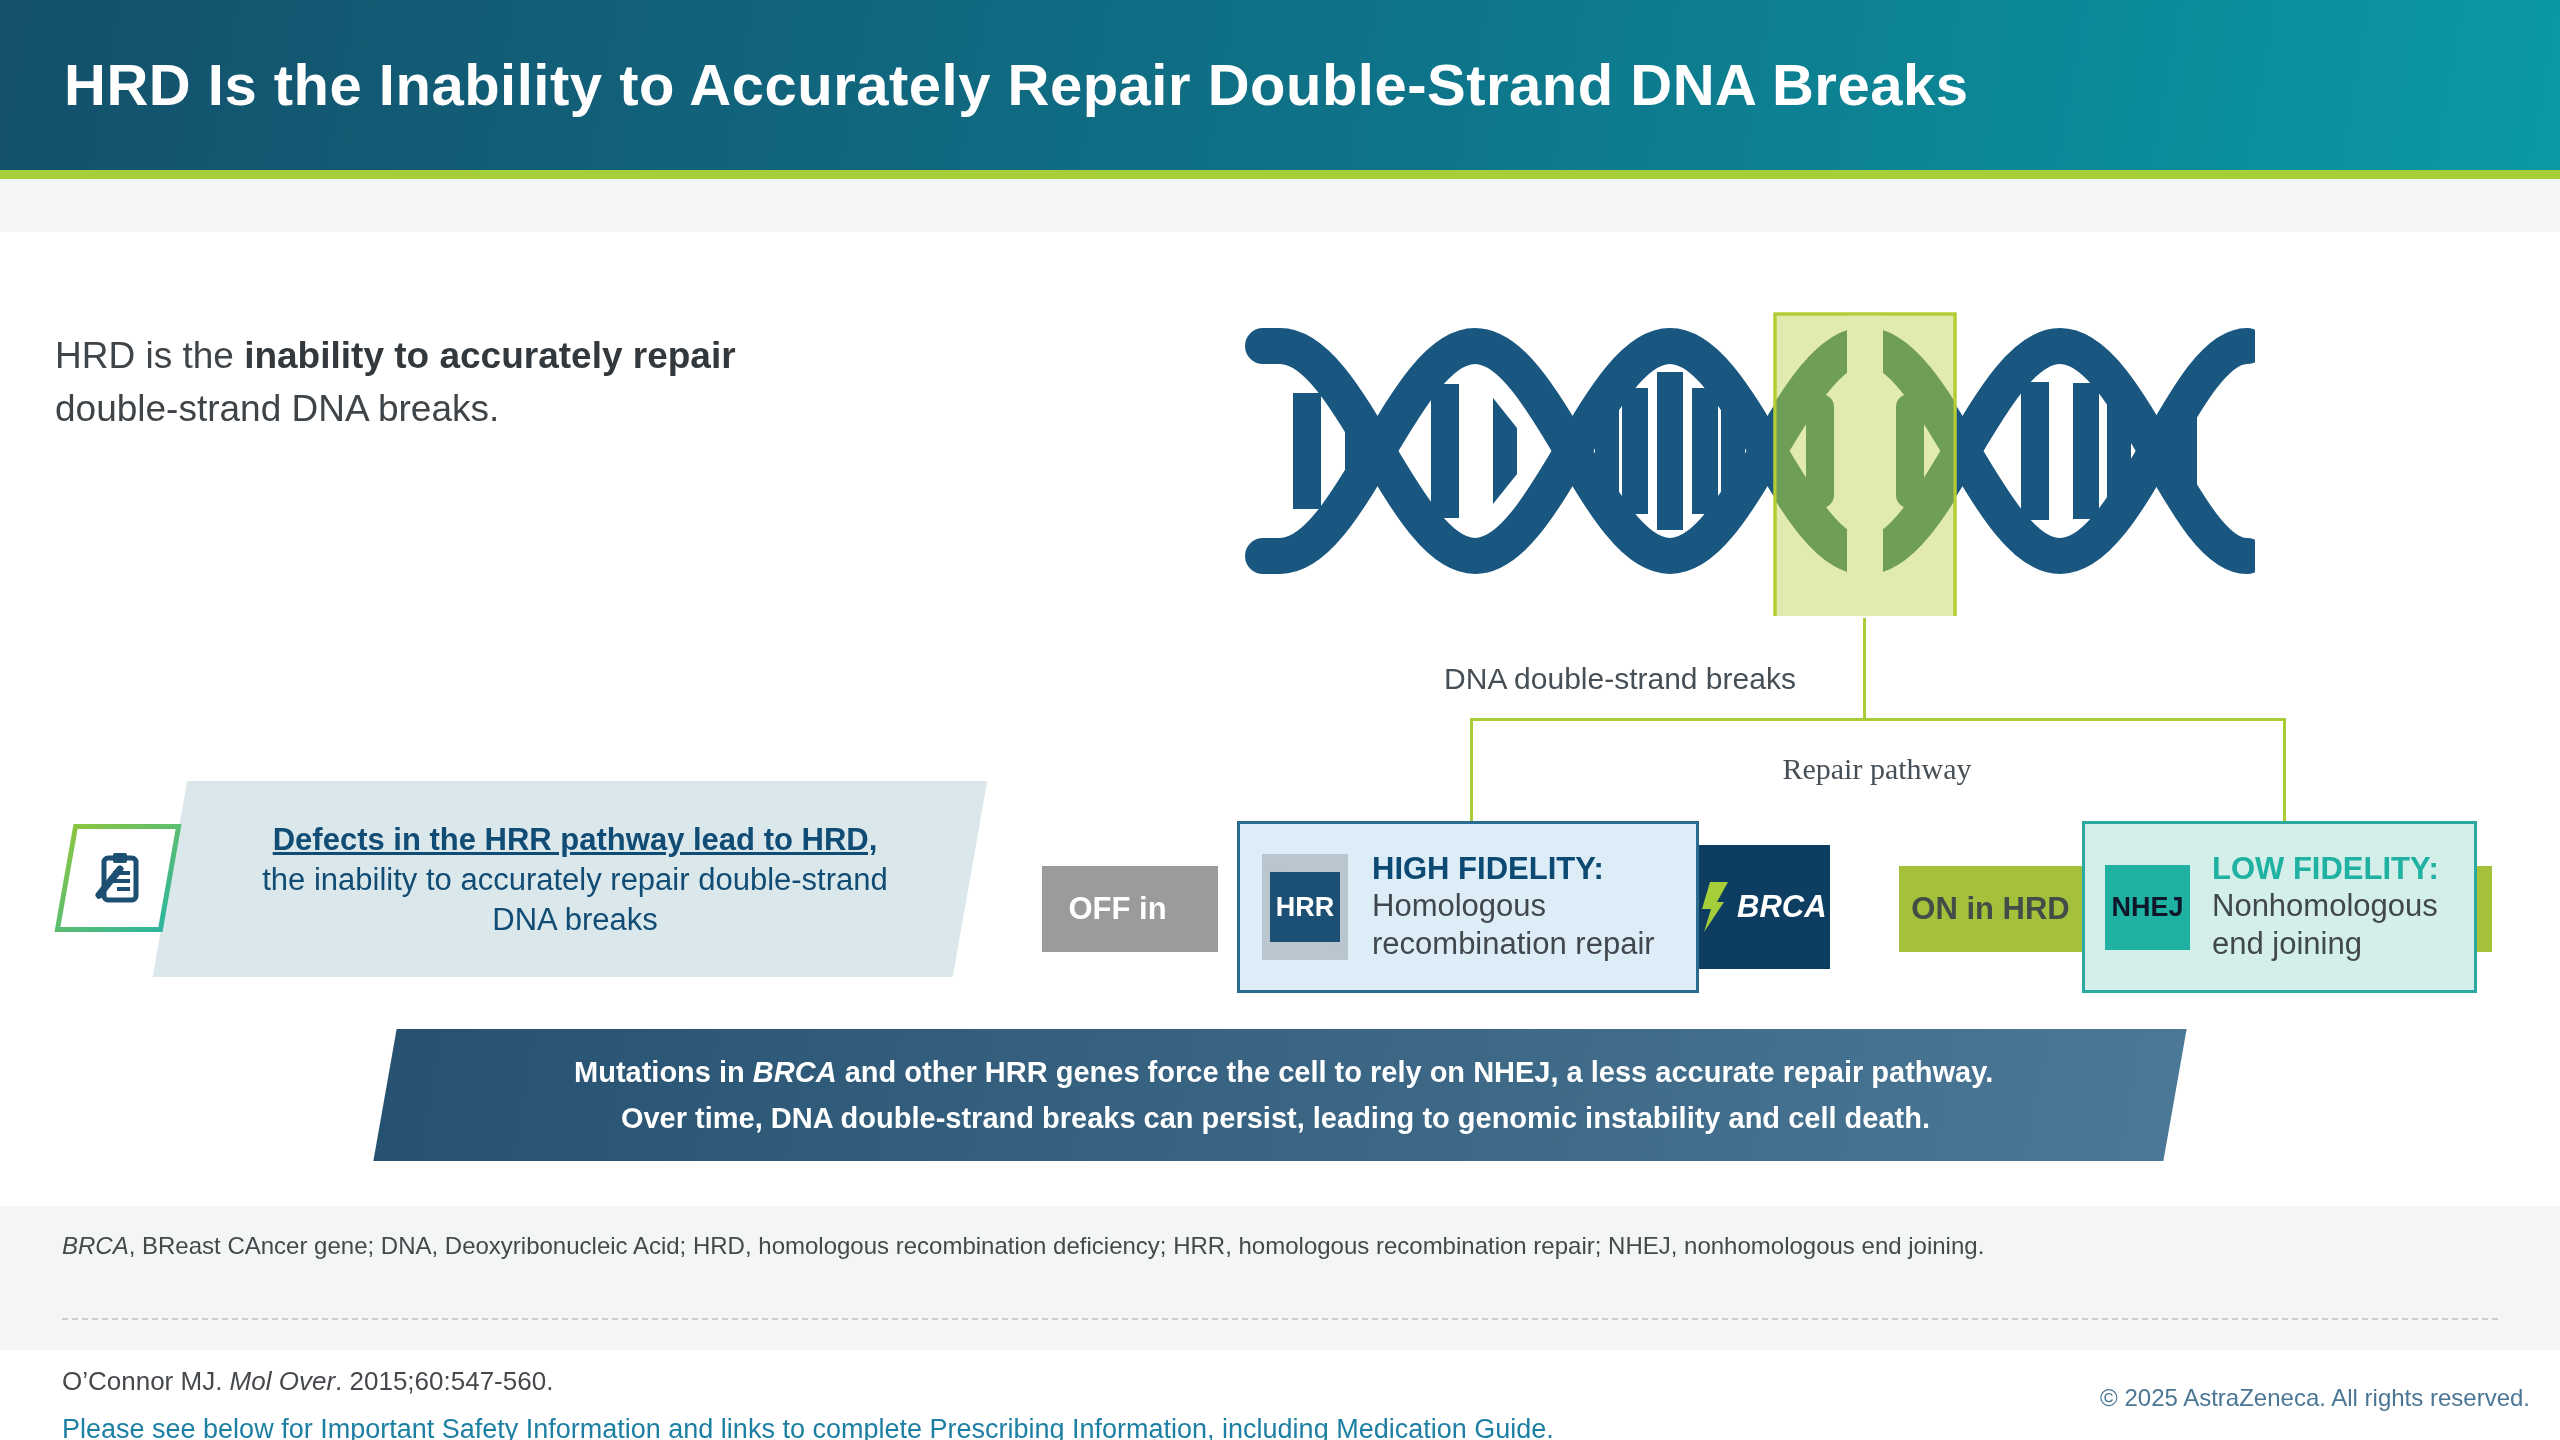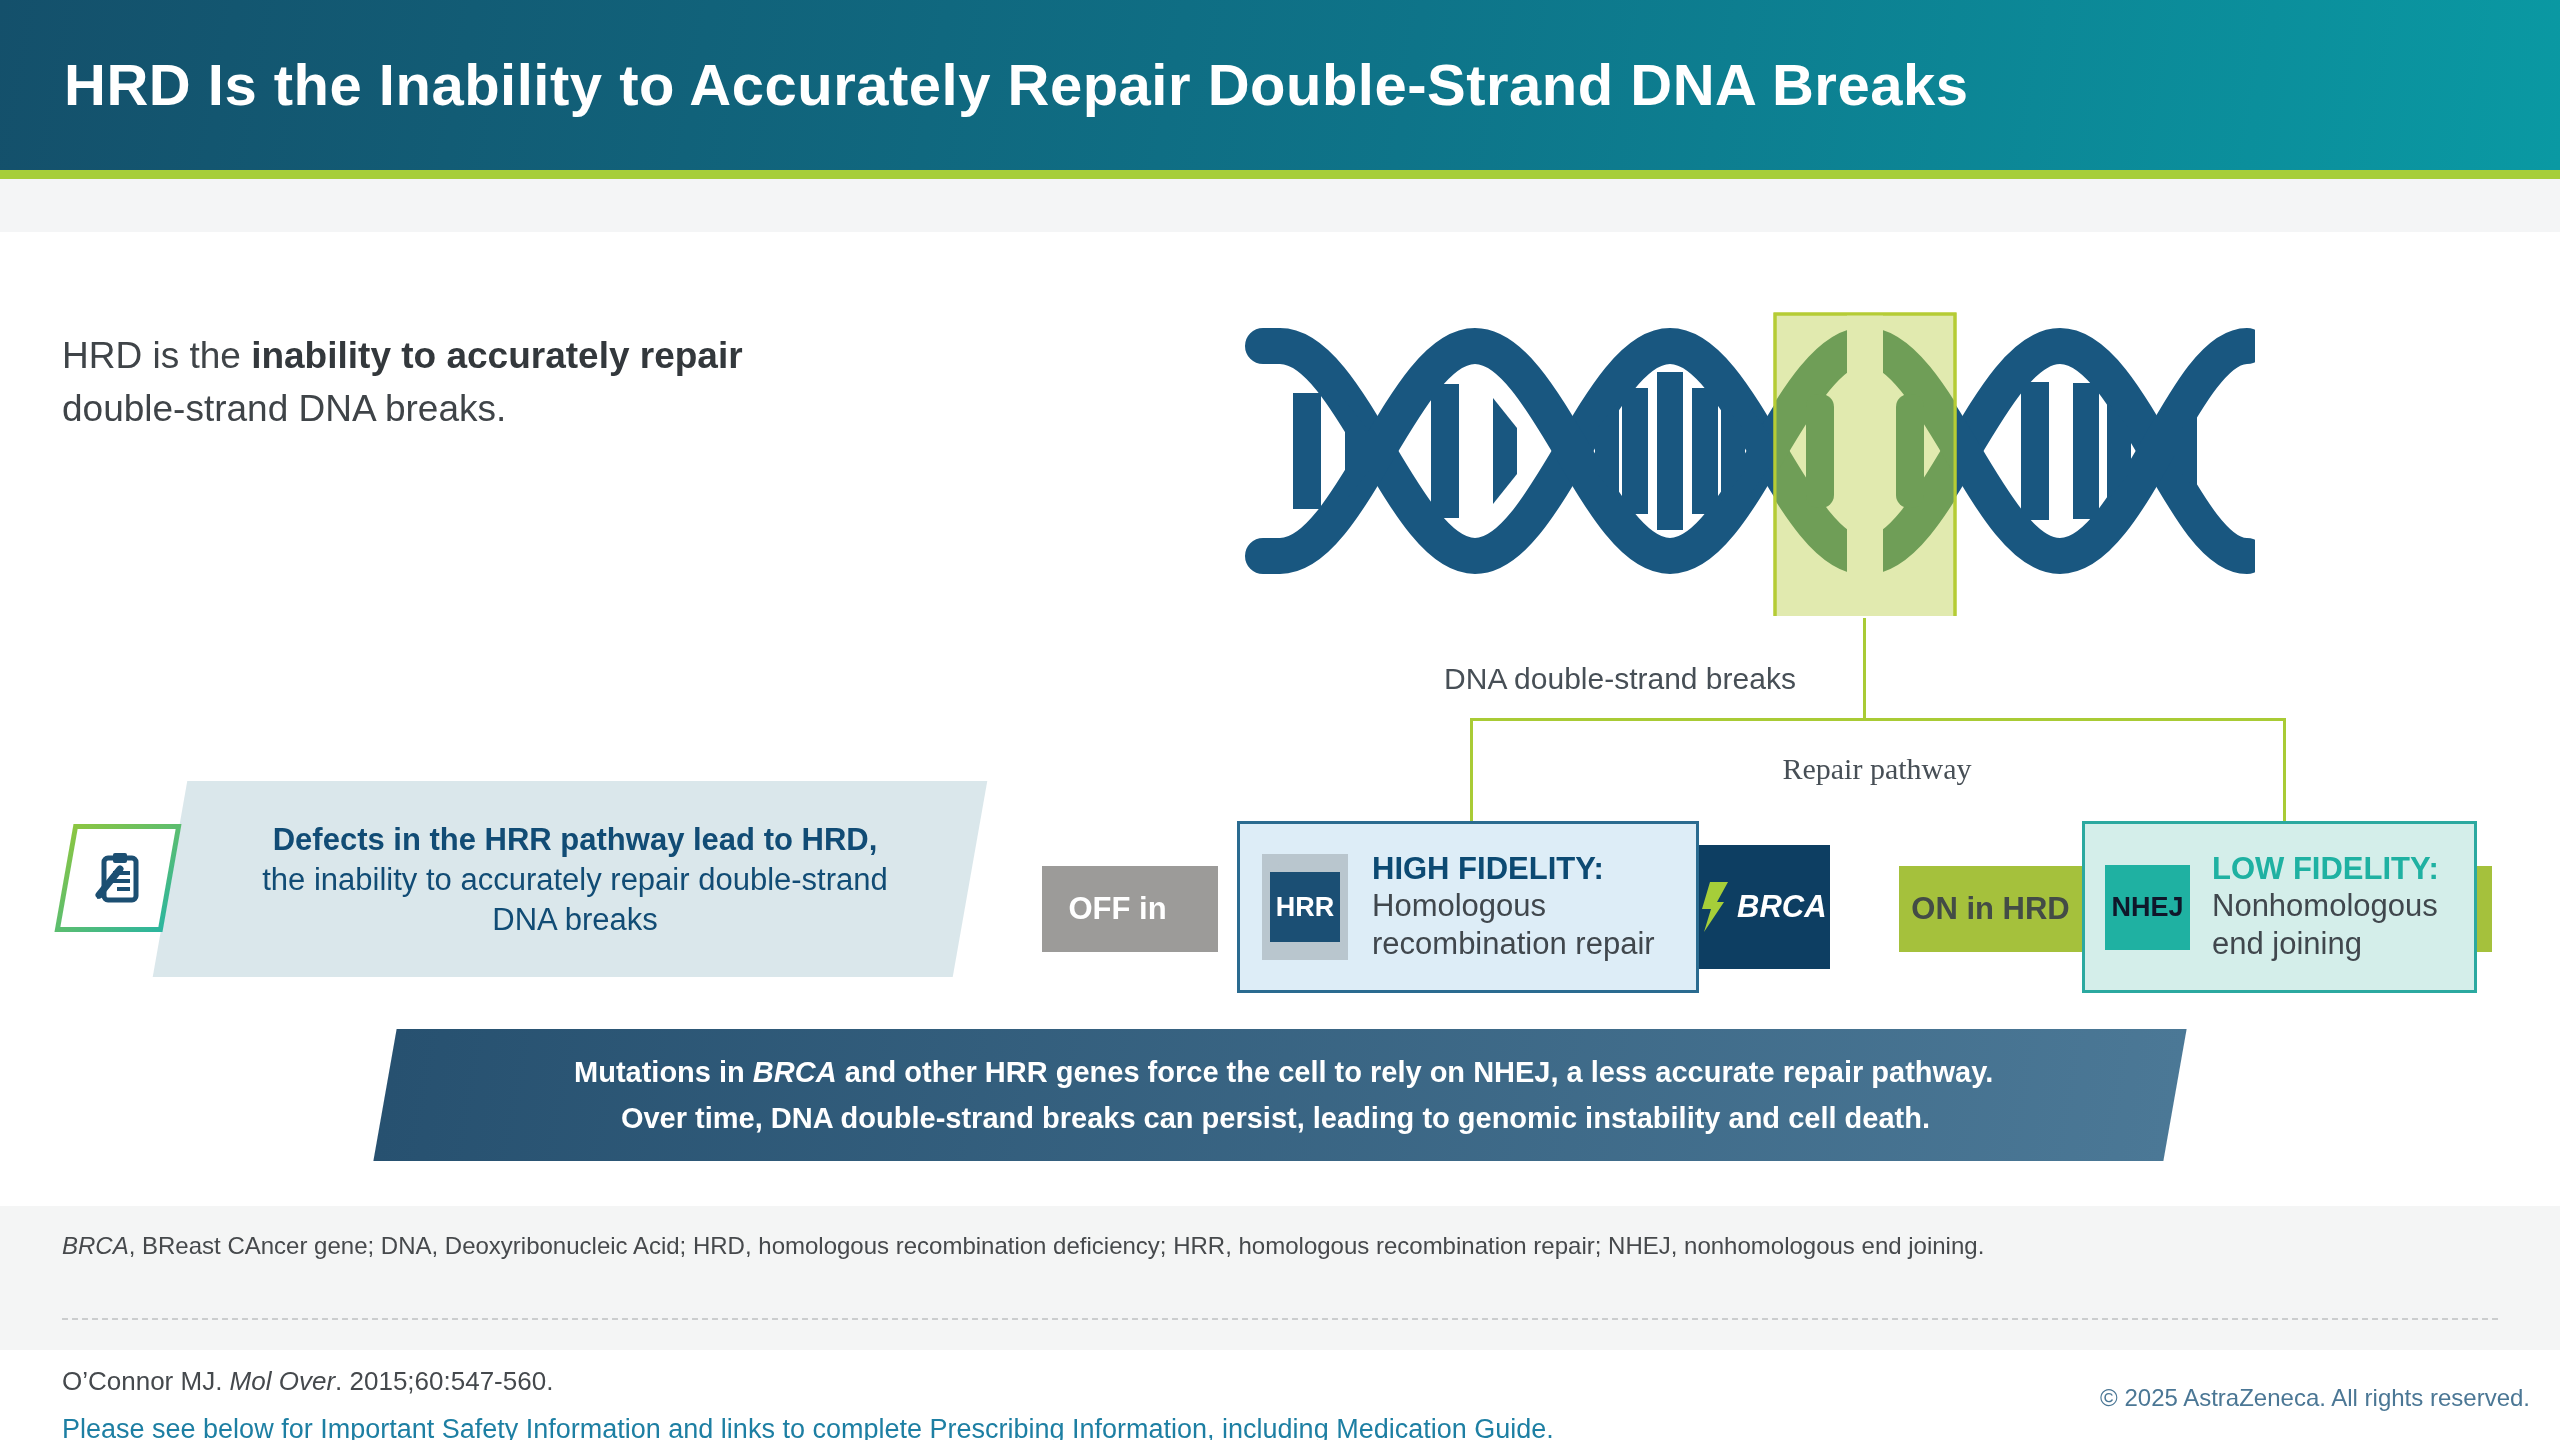--- a/index.html
+++ b/index.html
@@ -9,30 +9,30 @@
 
   
   .header{left:0;top:0;width:2560px;height:170px;
           background:linear-gradient(100deg,#14506b 0%,#0e7489 55%,#0a99a3 100%);}
   .header h1{margin:0;position:absolute;left:64px;top:0;line-height:170px;
              font-size:58px;font-weight:bold;color:#ffffff;letter-spacing:.5px;}
   .green-rule{left:0;top:170px;width:2560px;height:9px;background:#a6ce39;}
   .gray-strip{left:0;top:179px;width:2560px;height:53px;background:#f4f5f6;}
 
   
-  .intro{left:62px;top:330px;width:700px;font-size:37px;line-height:1.42;color:#3f4448;}
+  .intro{left:55px;top:330px;width:700px;font-size:37px;line-height:1.42;color:#3f4448;}
   .intro b{color:#33383c;}
 
   
   .callout{left:170px;top:781px;width:800px;height:196px;background:#dae7eb;
            transform:skewX(-10deg);}
   .callout-text{left:190px;top:795px;width:770px;height:170px;display:flex;
                 align-items:center;justify-content:center;}
   .callout-text .inner{width:645px;text-align:center;font-size:31px;line-height:1.28;color:#114c75;}
-  .callout-text b{font-weight:bold;}
+  .callout-text b{font-weight:bold;text-decoration:underline;}
   .note-frame{left:64px;top:824px;width:108px;height:108px;transform:skewX(-10deg);
               background:linear-gradient(135deg,#8dc63f,#2ab5a0);}
   .note-frame .inner-white{position:absolute;left:5px;top:5px;right:5px;bottom:5px;background:#ffffff;
               display:flex;align-items:center;justify-content:center;}
   .note-frame svg{transform:skewX(10deg);}
 
   
   .lime-line{background:#a9cb35;}
   .diagram-label{font-size:30px;color:#474f56;}
 

